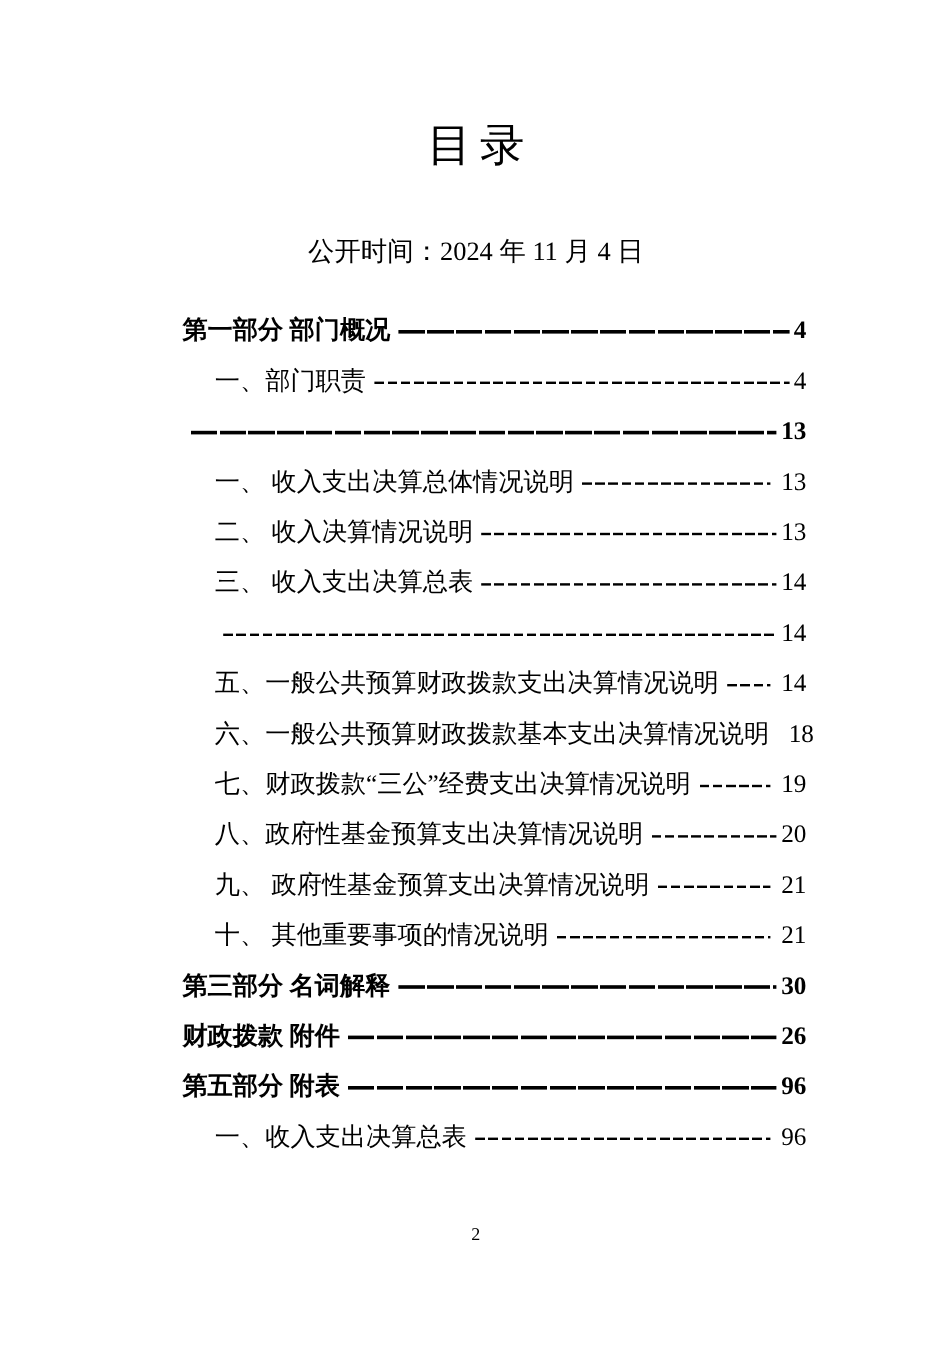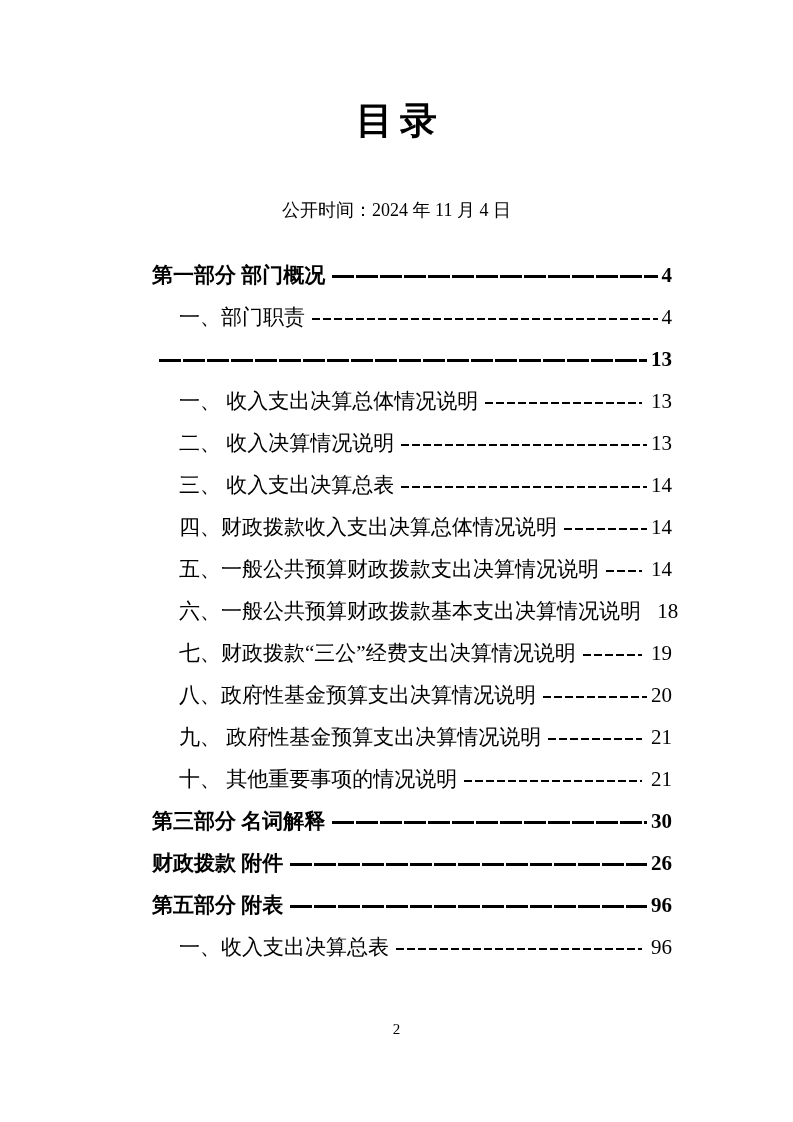--- a/index.html
+++ b/index.html
@@ -11,29 +11,29 @@
     overflow: hidden;
     font-family: "Liberation Serif", "DejaVu Serif", serif;
     color: #000000;
   }
   .doc-title {
     margin: 0;
     padding-top: 99px;
     text-align: center;
     font-family: "Liberation Sans", "DejaVu Sans", sans-serif;
     font-size: 37px;
-    font-weight: 700;
+    font-weight: 400;
     letter-spacing: 7px;
     text-indent: 7px;
     line-height: 1.2;
   }
   .publish-line {
     margin-top: 55px;
     text-align: center;
-    font-size: 18px;
+    font-size: 22px;
     line-height: 24px;
     white-space: pre;
   }
   .toc {
     margin-top: 32px;
     padding: 0 121px 0 120px;
     margin-left: 32px;
   }
   .toc-row {
     display: flex;
@@ -98,21 +98,20 @@
     <span class="toc-label">二、 收入决算情况说明</span>
     <span class="toc-leader"></span>
     <span class="toc-page-num">13</span>
   </div>
       <div class="toc-row indent">
     <span class="toc-label">三、 收入支出决算总表</span>
     <span class="toc-leader"></span>
     <span class="toc-page-num">14</span>
   </div>
       <div class="toc-row indent">
-    <span class="toc-label">四、财政拨款收入支出决算总体情况说明</span>
     <span class="toc-leader"></span>
     <span class="toc-page-num">14</span>
   </div>
       <div class="toc-row indent">
     <span class="toc-label">五、一般公共预算财政拨款支出决算情况说明</span>
     <span class="toc-leader"></span>
     <span class="toc-page-num"> 14</span>
   </div>
       <div class="toc-row indent">
     <span class="toc-label">六、一般公共预算财政拨款基本支出决算情况说明</span>

